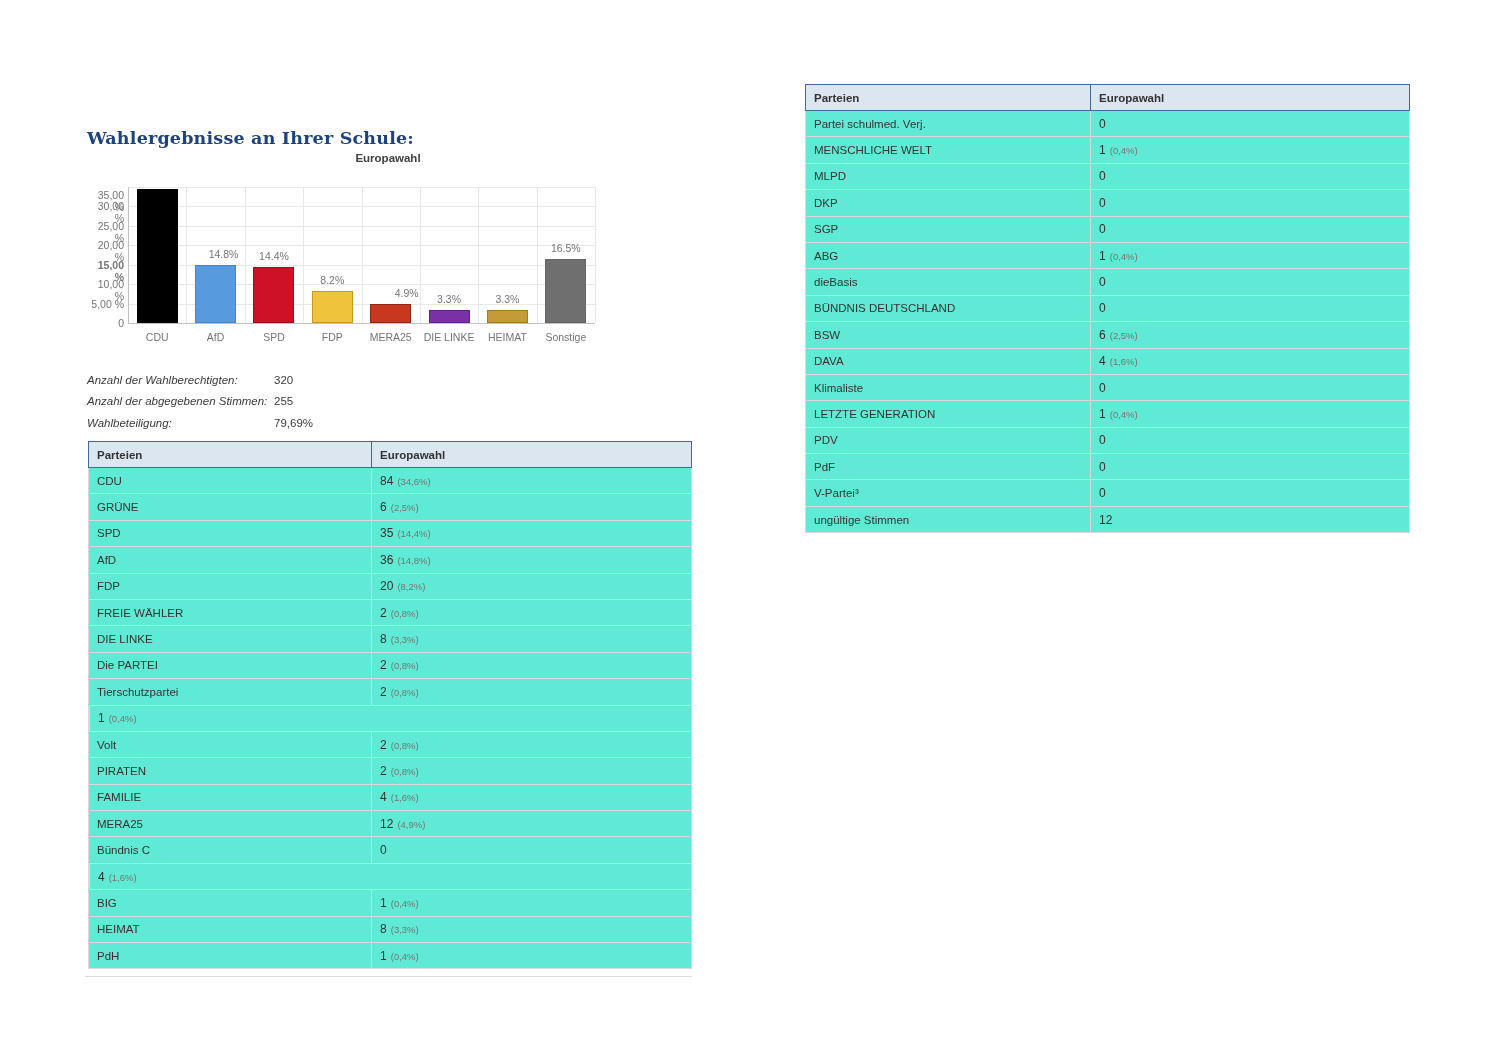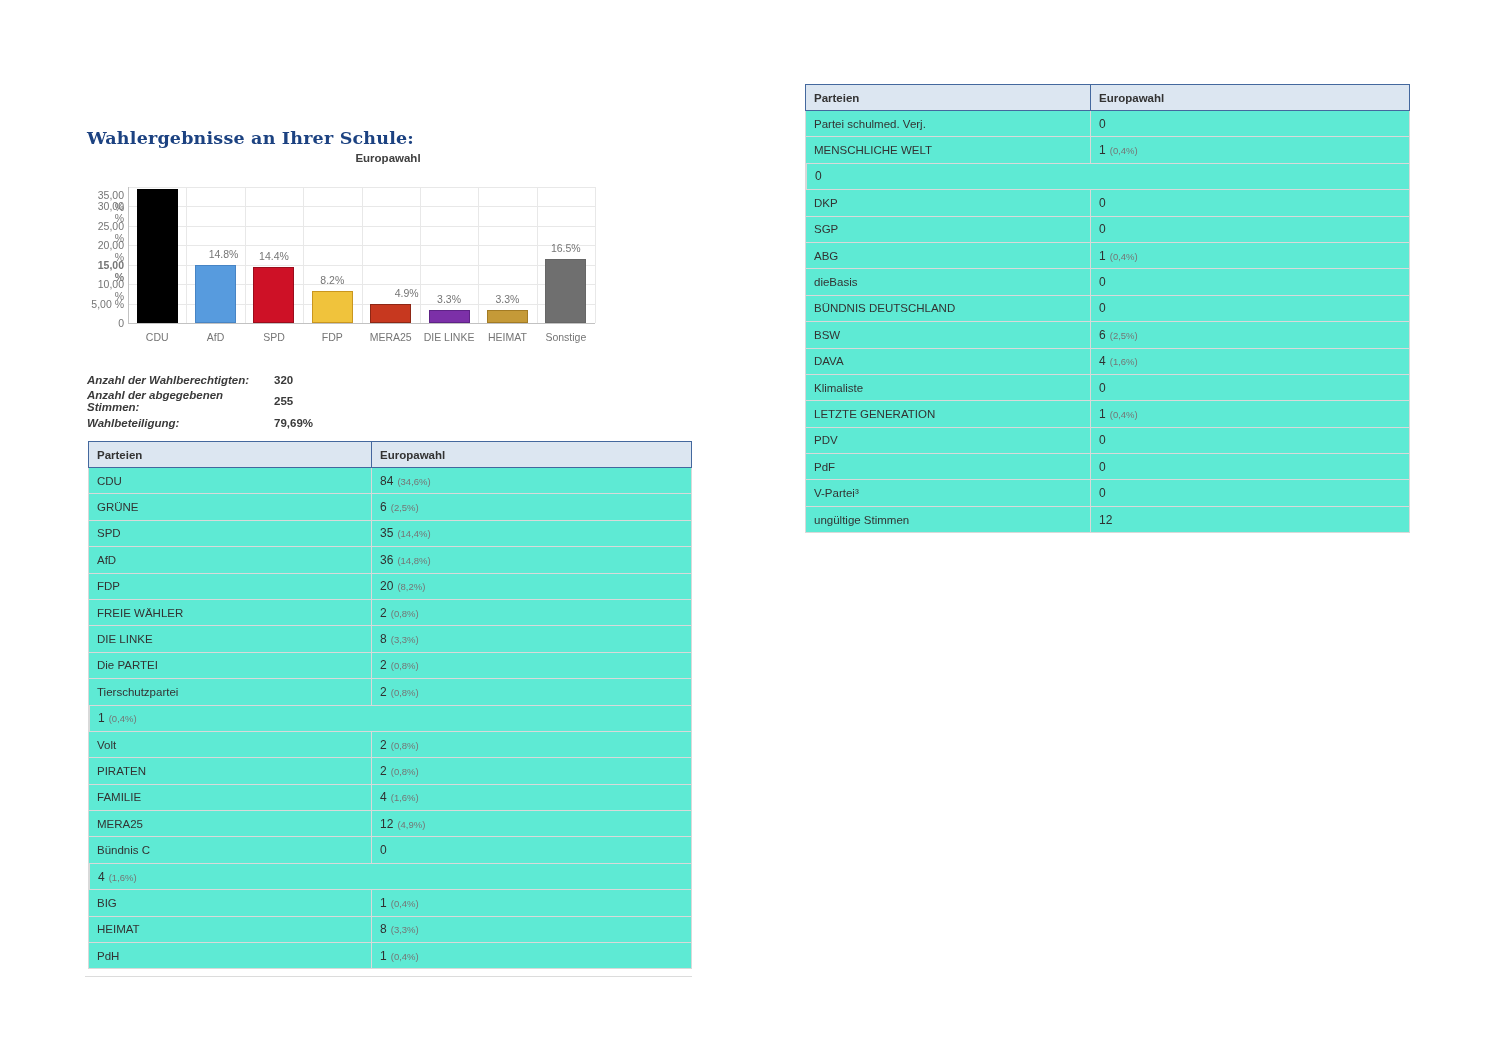--- a/index.html
+++ b/index.html
@@ -28,21 +28,21 @@
     position:absolute;left:0;width:37px;text-align:right;
     font-size:10.5px;color:#757575;line-height:12px;
   }
   .bar{position:absolute;width:41px;}
   .bar-label,.x-tick{
     position:absolute;text-align:center;font-size:10.5px;color:#757575;line-height:12px;
   }
 
   
   .stats{position:absolute;left:87px;top:369px;font-size:11.5px;color:#3a3a3a;}
-  .stat-row{height:21.5px;display:flex;align-items:center;font-weight:bold;}
+  .stat-row{height:21.5px;display:flex;align-items:center;}
   .stat-label{font-style:italic;width:187px;}
   .stat-value{font-style:normal;}
 
   
   .vtable{position:absolute;font-size:11.5px;}
   .vtable.left{left:88px;top:441px;width:604px;}
   .vtable.right{left:805px;top:84px;width:605px;}
   .thead{
     display:flex;height:27px;background:#dce6f1;border:1px solid #44689e;
     font-weight:bold;color:#333;
@@ -291,20 +291,21 @@
         </div>
       </div>
       <div class="trow">
         <div class="c1">MENSCHLICHE WELT</div>
         <div class="c2">
           <span class="votes">1</span>
           <span class="pct">(0,4%)</span>
         </div>
       </div>
       <div class="trow">
+        <div class="c1">MLPD</div>
         <div class="c2">
           <span class="votes">0</span>
         </div>
       </div>
       <div class="trow">
         <div class="c1">DKP</div>
         <div class="c2">
           <span class="votes">0</span>
         </div>
       </div>

